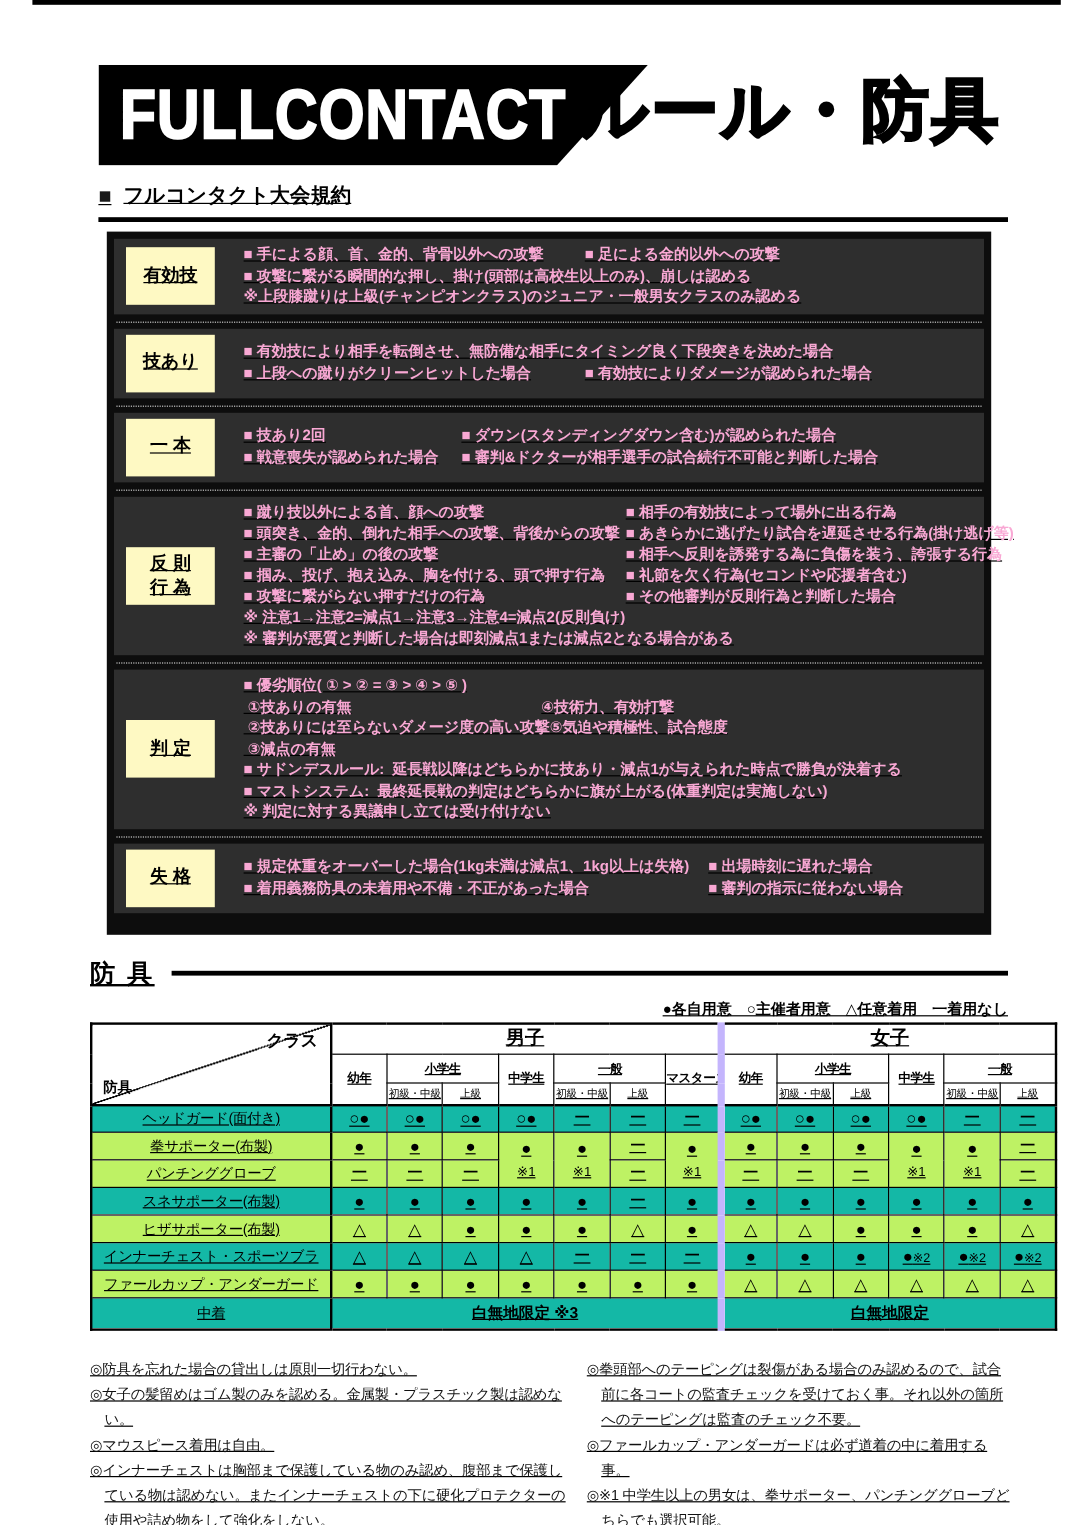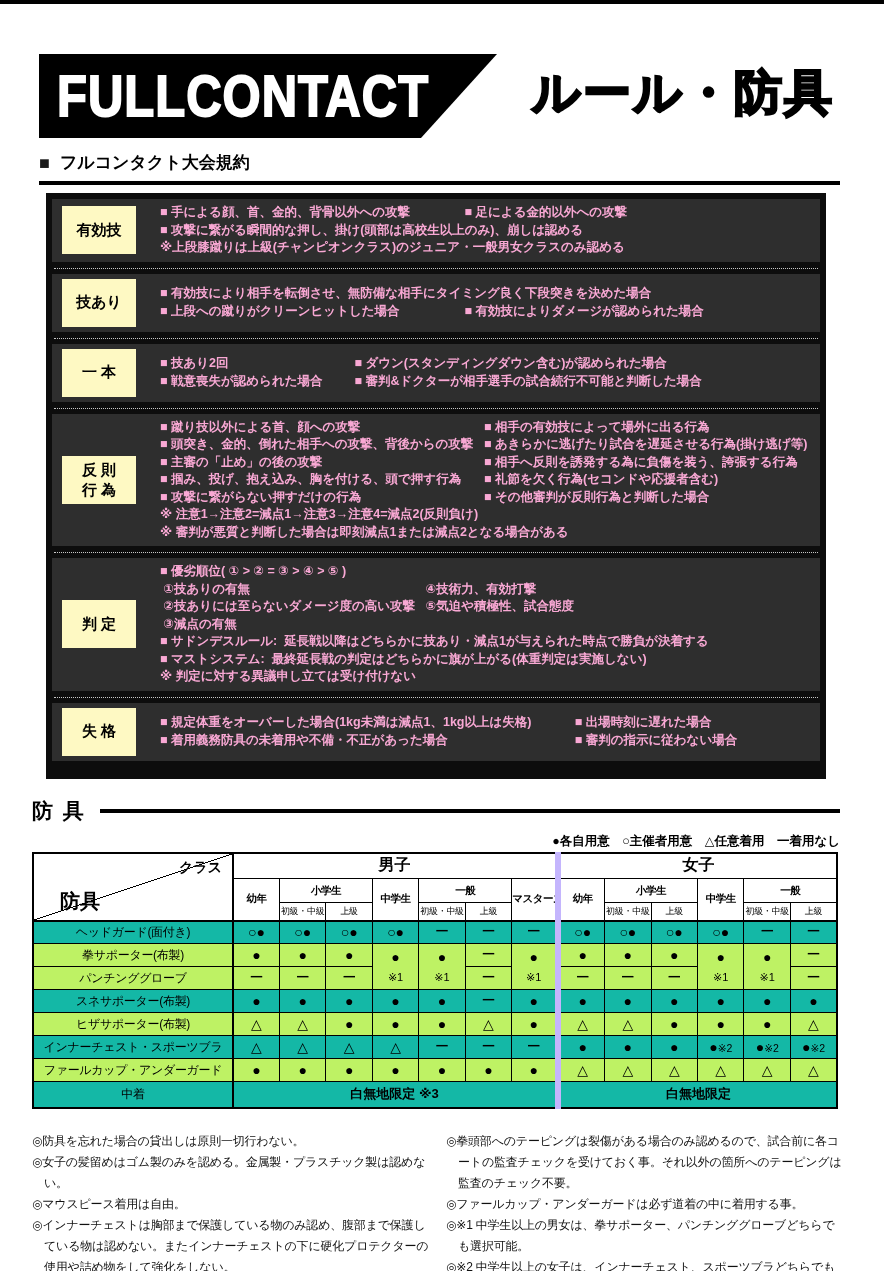--- a/index.html
+++ b/index.html
@@ -1,30 +1,30 @@
 <!DOCTYPE html>
 <html><head>
 <meta charset="utf-8">
 <style>
   * { margin:0; padding:0; box-sizing:border-box; }
   html,body { background:#fff; }
   body { width:896px; height:1271px; overflow:hidden;
          font-family:"Liberation Sans","DejaVu Sans",sans-serif; color:#000; }
-  .page { width:884px; height:1271px; padding:0 42px 0 32px; }
+  .page { width:884px; height:1271px; padding:0 42px 0 75px;text-decoration:underline; }
   .topline { height:4px; background:#000; margin:0 -42px 0 -48px; }
 
   
   .banner { position:relative; height:84px; margin:50px 2px 0 7px; }
   .logo-shape { position:absolute; left:0; top:0; width:458px; height:84px; background:#000;
                 clip-path:polygon(0 0,100% 0,calc(100% - 76px) 100%,0 100%);
                 display:flex; align-items:center; padding-left:18px; }
   .logo-text { color:#fff; font-size:49px; font-weight:bold; letter-spacing:1px;
                -webkit-text-stroke:1.6px #fff; transform:scaleY(1.18); transform-origin:center; }
   .page-title { position:absolute; right:6px; top:50%; transform:translateY(-54%);
-                font-size:48px; font-weight:900; letter-spacing:2px; -webkit-text-stroke:2.4px #000; }
+                font-size:56px; font-weight:900; letter-spacing:2px; -webkit-text-stroke:2.4px #000; }
 
   
   .section-heading { margin:13px 0 0 7px; font-size:17px; font-weight:bold;
                      display:flex; align-items:center; gap:10px; }
   .section-heading .sq { font-size:18px; line-height:1; color:#1a1a1a; }
   .heading-rule { height:4px; background:#000; margin:7px 2px 0 7px; }
 
   
   .rules-box { background:#0d0d0d; margin:8px 16px 0 14px; padding:6px 6px 18px 6px; }
   .rule-section { display:flex; align-items:center; background:#2e2e2e; padding:5px 8px 5px 0; }
@@ -56,21 +56,21 @@
                      border:2px solid #000; margin-left:0; }
   .gear-table td { border:1px solid #000; text-align:center; vertical-align:middle;
                    overflow:hidden; white-space:nowrap; }
   .gear-table .bl2 { border-left:6px solid #c4b5fd; }
   .gear-table tr.hrow1 td.ghead { font-size:16px; font-weight:bold; height:26px; }
   .gear-table td.chead { font-size:10.5px; font-weight:bold; height:24px; letter-spacing:-0.5px; }
   .gear-table td.shead { font-size:9px; height:18px; letter-spacing:-0.3px; }
   .gear-table td.corner { position:relative; border-right:2px solid #000;
       background-image:linear-gradient(to bottom right,transparent 49.5%,#000 49.5%,#000 50.5%,transparent 50.5%); }
   .corner-top { position:absolute; top:5px; right:10px; font-size:14px; font-weight:bold; }
-  .corner-bottom { position:absolute; bottom:5px; left:26px; font-size:20px; font-weight:bold; }
+  .corner-bottom { position:absolute; bottom:5px; left:9px; font-size:12px; font-weight:bold; }
   .gear-table td.rowlabel { font-size:12px; height:23px; border-right:2px solid #000; letter-spacing:-0.3px; }
   .gear-table tr.bodyfirst td { border-top:2px solid #000; }
   .gear-table tr.shade td { background:#14b8a6; }
   .gear-table tr.plain td { background:#bef264; }
   .gear-table td.sym { font-size:14px; }
   .gear-table td.sym .big { font-size:14px; }
   .gear-table td.sym .small { font-size:10.5px; }
   .gear-table td.merged { background:#fff; }
   .gear-table td.merged div { line-height:21px; }
   .gear-table td.merged .note { font-size:11px; line-height:18px; }

